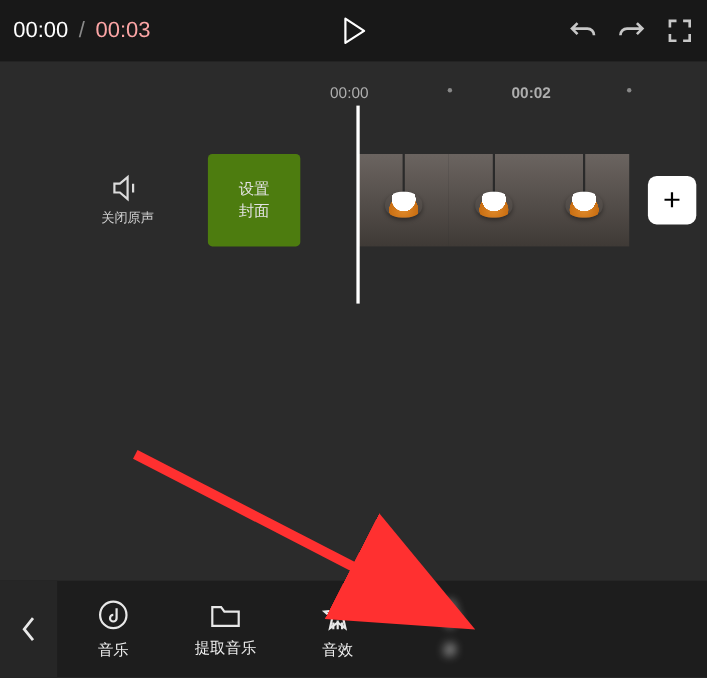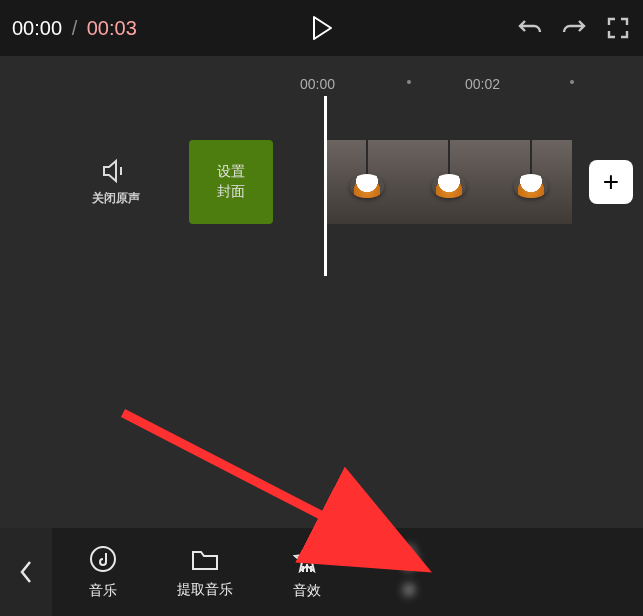--- a/index.html
+++ b/index.html
@@ -57,21 +57,21 @@
       top: 16px;
       left: 0; right: 0;
       height: 24px;
       display: flex;
       align-items: center;
       color: #aeaeae;
       font-size: 14px;
     }
     .ruler .tick-label { position: absolute; }
     .ruler .tick-label.t0 { left: 300px; }
-    .ruler .tick-label.t2 { left: 465px; }
+    .ruler .tick-label.t2 { left: 465px; font-weight: bold; }
     .ruler .tick-dot { position: absolute; top: 8px; width: 4px; height: 4px; border-radius: 50%; background: #888; }
     .ruler .d1 { left: 407px; }
     .ruler .d2 { left: 570px; }
     
     .playhead {
       position: absolute;
       top: 40px;
       left: 324px;
       width: 3px;
       height: 180px;
@@ -88,21 +88,20 @@
       align-items: center;
     }
     .mute-col {
       position: absolute;
       left: 92px;
       display: flex;
       flex-direction: column;
       align-items: center;
       gap: 6px;
       color: #d9d9d9;
-      font-weight: bold;
     }
     .mute-col .mlabel { font-size: 12px; color: #cfcfcf; }
     .cover-tile {
       position: absolute;
       left: 189px;
       width: 84px; height: 84px;
       background: #4d7c0f;
       border-radius: 4px;
       display: flex;
       align-items: center;

